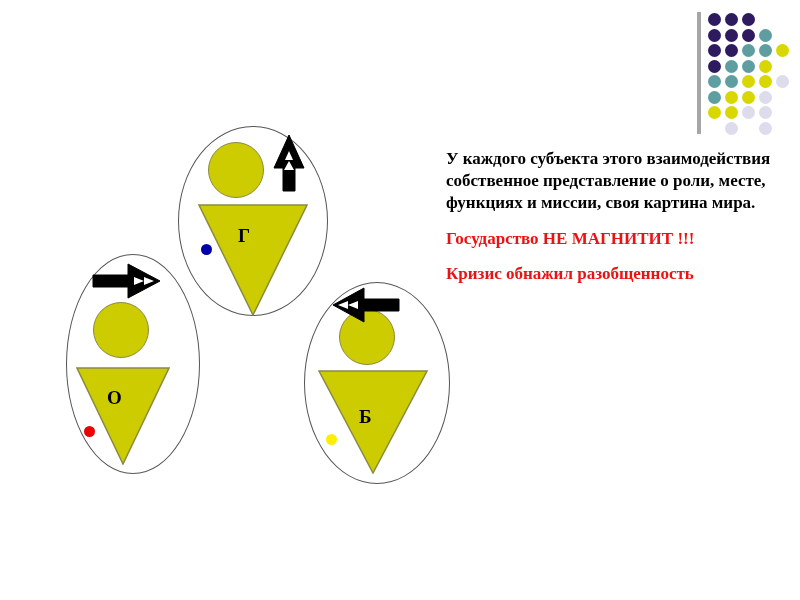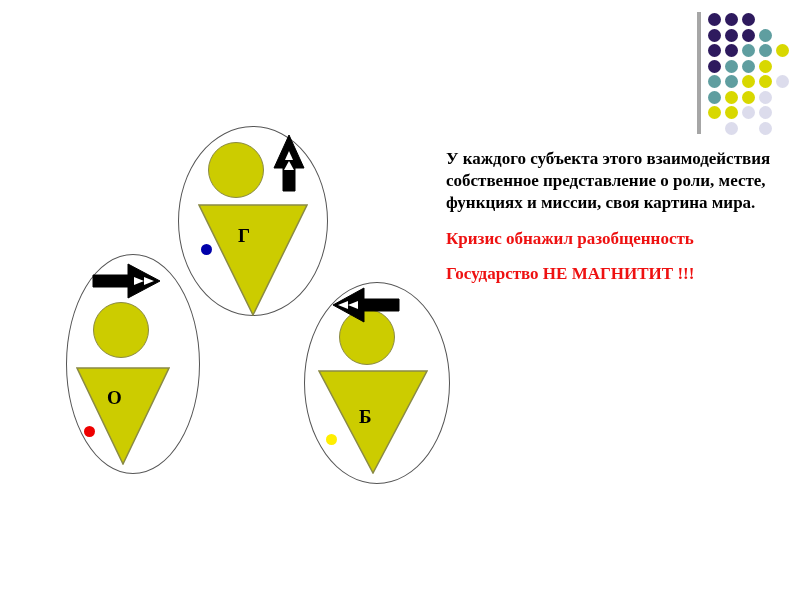--- a/index.html
+++ b/index.html
@@ -238,17 +238,17 @@
           <polygon points="26,15 16,19 26,23" fill="#ffffff"></polygon>
           <polygon points="16,15 6,19 16,23" fill="#ffffff"></polygon>
         </svg>
       </div>
     </div>
 
   </div>
 
   <div id="text-column">
     <p class="para-main">У каждого субъекта этого взаимодействия собственное представление о роли, месте, функциях и миссии, своя картина мира.</p>
+    <p class="para-accent">Государство НЕ МАГНИТИТ !!!</p>
     <p class="para-accent">Кризис обнажил разобщенность</p>
-    <p class="para-accent">Государство НЕ МАГНИТИТ !!!</p>
   </div>
 
 </div>
 
 </body></html>

